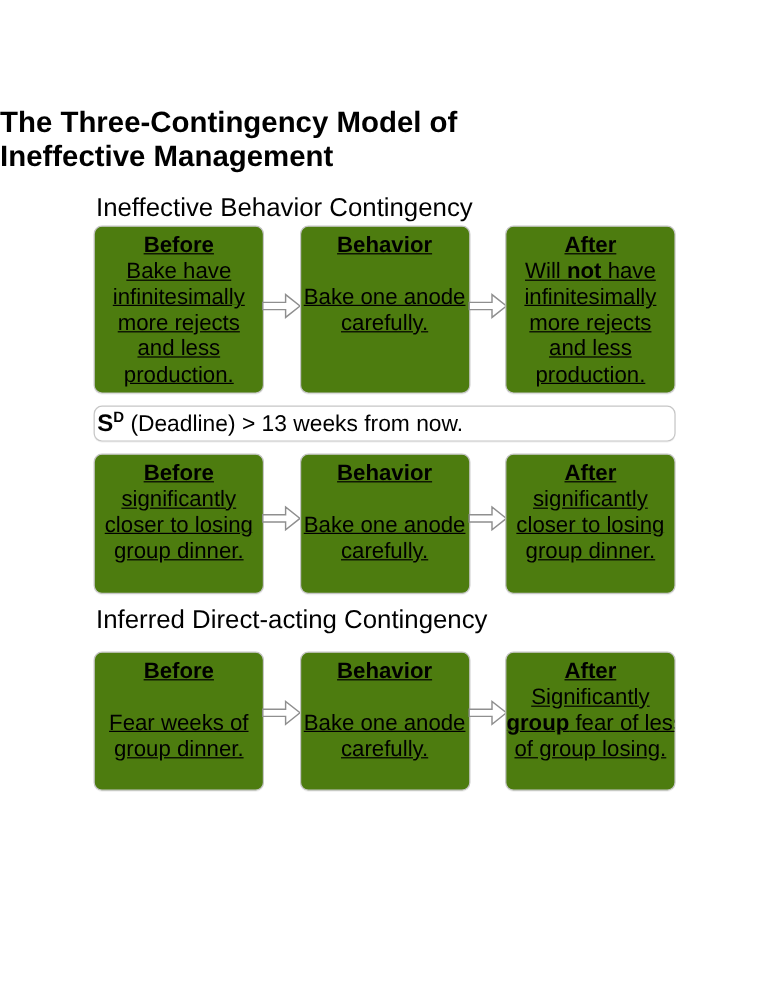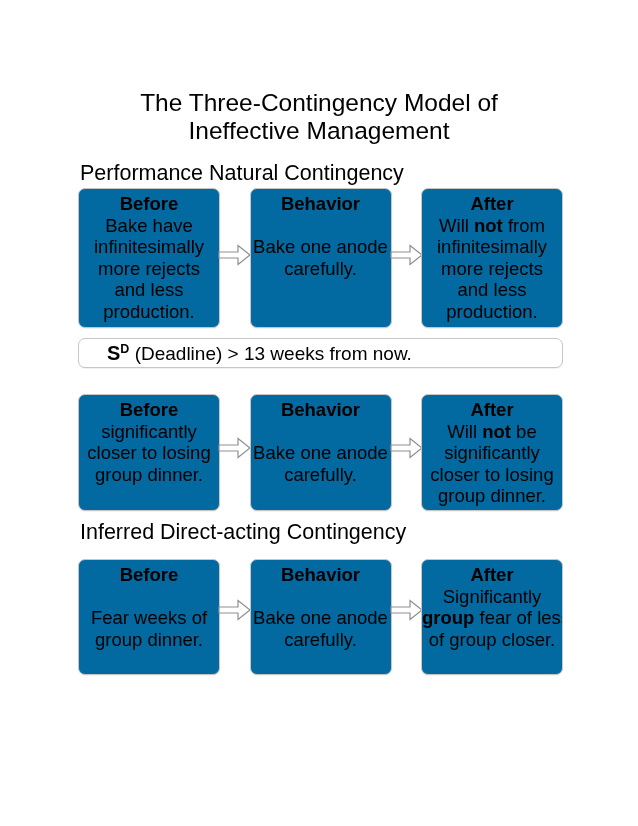--- a/index.html
+++ b/index.html
@@ -11,51 +11,51 @@
     position: relative;
     width: 638px;
     height: 826px;
     background: #ffffff;
     color: #000000;
     font-family: "Liberation Sans", sans-serif;
     overflow: hidden;
   }
   .title {
     padding-top: 73px;
-    text-align: center;
-    font-weight: normal;
+    text-align: left;
+    font-weight: bold;
     font-size: 24.5px;
     line-height: 27.5px;
   }
   .content {
     margin-left: 78px;
     width: 485px;
   }
   .section-heading {
     font-size: 21.5px;
     font-weight: normal;
     line-height: 22px;
     margin: 0;
     padding-left: 2px;
   }
   .heading-1 { margin: 18px 0 4px 0; }
   .heading-2 { margin: 8px 0 0 0; }
   .heading-3 { margin: 10px 0 16px 0; }
   .sd-box {
     box-sizing: border-box;
     margin-top: 10px;
-    margin-bottom: 26px;
+    margin-bottom: 10px;
     width: 485px;
     height: 30px;
     border: 1px solid #c6c6c6;
     border-radius: 7px;
     background: #ffffff;
     display: flex;
     align-items: center;
-    padding-left: 28px;
+    padding-left: 2px;
     font-size: 19px;
     box-shadow: 0 1px 0 rgba(0,0,0,0.05);
   }
   .sd-symbol { font-weight: bold; font-size: 20px; }
   .sd-sup {
     font-weight: bold;
     font-size: 12.5px;
     vertical-align: super;
     line-height: 0;
   }
@@ -64,26 +64,27 @@
     align-items: stretch;
   }
   .row-1 { height: 140px; margin-bottom: 0; }
   .row-2 { height: 117px; }
   .row-3 { height: 116px; margin-top: 5px; }
   .cbox {
     box-sizing: border-box;
     width: 142px;
     border: 1px solid #c6c6c6;
     border-radius: 7px;
-    background: #0369a1;
+    background: #4d7c0f;
     text-align: center;
     font-size: 18.5px;
     padding-top: 4px;
     box-shadow: 0 1px 0 rgba(0,0,0,0.05);
     overflow: hidden;
+    text-decoration: underline;
   }
   .box-line {
     line-height: 21.5px;
     min-height: 21.5px;
     white-space: nowrap;
   }
   .box-header { font-weight: bold; }
   .arrow-cell {
     width: 29.5px;
     display: flex;
@@ -102,21 +103,21 @@
 </style>
 </head>
 <body>
 
 <div class="page">
 
   <h1 class="title"><span>The Three-Contingency Model of</span><br><span>Ineffective Management</span></h1>
 
   <div class="content">
 
-    <h2 class="section-heading heading-1">Performance Natural Contingency</h2>
+    <h2 class="section-heading heading-1">Ineffective Behavior Contingency</h2>
 
     <div class="row row-1">
       <div class="cbox">
         <div class="box-line box-header">Before</div>
         <div class="box-line">Bake have</div>
         <div class="box-line">infinitesimally</div>
         <div class="box-line">more rejects</div>
         <div class="box-line">and less</div>
         <div class="box-line">production.</div>
       </div>
@@ -135,21 +136,21 @@
       </div>
 
       <div class="arrow-cell arrow-m1">
         <svg width="33" height="22" viewBox="0 0 33 22">
             <path d="M1 8 H20 V1.5 L32 11 L20 20.5 V14 H1 Z" fill="#ffffff" stroke="#8f8f8f" stroke-width="1.2" stroke-linejoin="miter"></path>
           </svg>
       </div>
 
       <div class="cbox">
         <div class="box-line box-header">After</div>
-        <div class="box-line"><span>Will </span><b>not</b><span> from</span></div>
+        <div class="box-line"><span>Will </span><b>not</b><span> have</span></div>
         <div class="box-line">infinitesimally</div>
         <div class="box-line">more rejects</div>
         <div class="box-line">and less</div>
         <div class="box-line">production.</div>
       </div>
     </div>
 
 
     <div class="sd-box">
       <span><span class="sd-symbol">S</span><span class="sd-sup">D</span><span> (Deadline) &gt; 13 weeks from now.</span></span>
@@ -177,21 +178,20 @@
       </div>
 
       <div class="arrow-cell arrow-m2">
         <svg width="33" height="22" viewBox="0 0 33 22">
             <path d="M1 8 H20 V1.5 L32 11 L20 20.5 V14 H1 Z" fill="#ffffff" stroke="#8f8f8f" stroke-width="1.2" stroke-linejoin="miter"></path>
           </svg>
       </div>
 
       <div class="cbox">
         <div class="box-line box-header">After</div>
-        <div class="box-line"><span>Will </span><b>not</b><span> be</span></div>
         <div class="box-line">significantly</div>
         <div class="box-line">closer to losing</div>
         <div class="box-line">group dinner.</div>
       </div>
     </div>
 
     <h2 class="section-heading heading-3">Inferred Direct-acting Contingency</h2>
 
     <div class="row row-3">
       <div class="cbox">
@@ -217,18 +217,18 @@
       <div class="arrow-cell arrow-m3">
         <svg width="33" height="22" viewBox="0 0 33 22">
             <path d="M1 8 H20 V1.5 L32 11 L20 20.5 V14 H1 Z" fill="#ffffff" stroke="#8f8f8f" stroke-width="1.2" stroke-linejoin="miter"></path>
           </svg>
       </div>
 
       <div class="cbox">
         <div class="box-line box-header">After</div>
         <div class="box-line">Significantly</div>
         <div class="box-line"><span></span><b>group</b><span> fear of less</span></div>
-        <div class="box-line">of group closer.</div>
+        <div class="box-line">of group losing.</div>
       </div>
     </div>
 
   </div>
 </div>
 
 </body></html>

